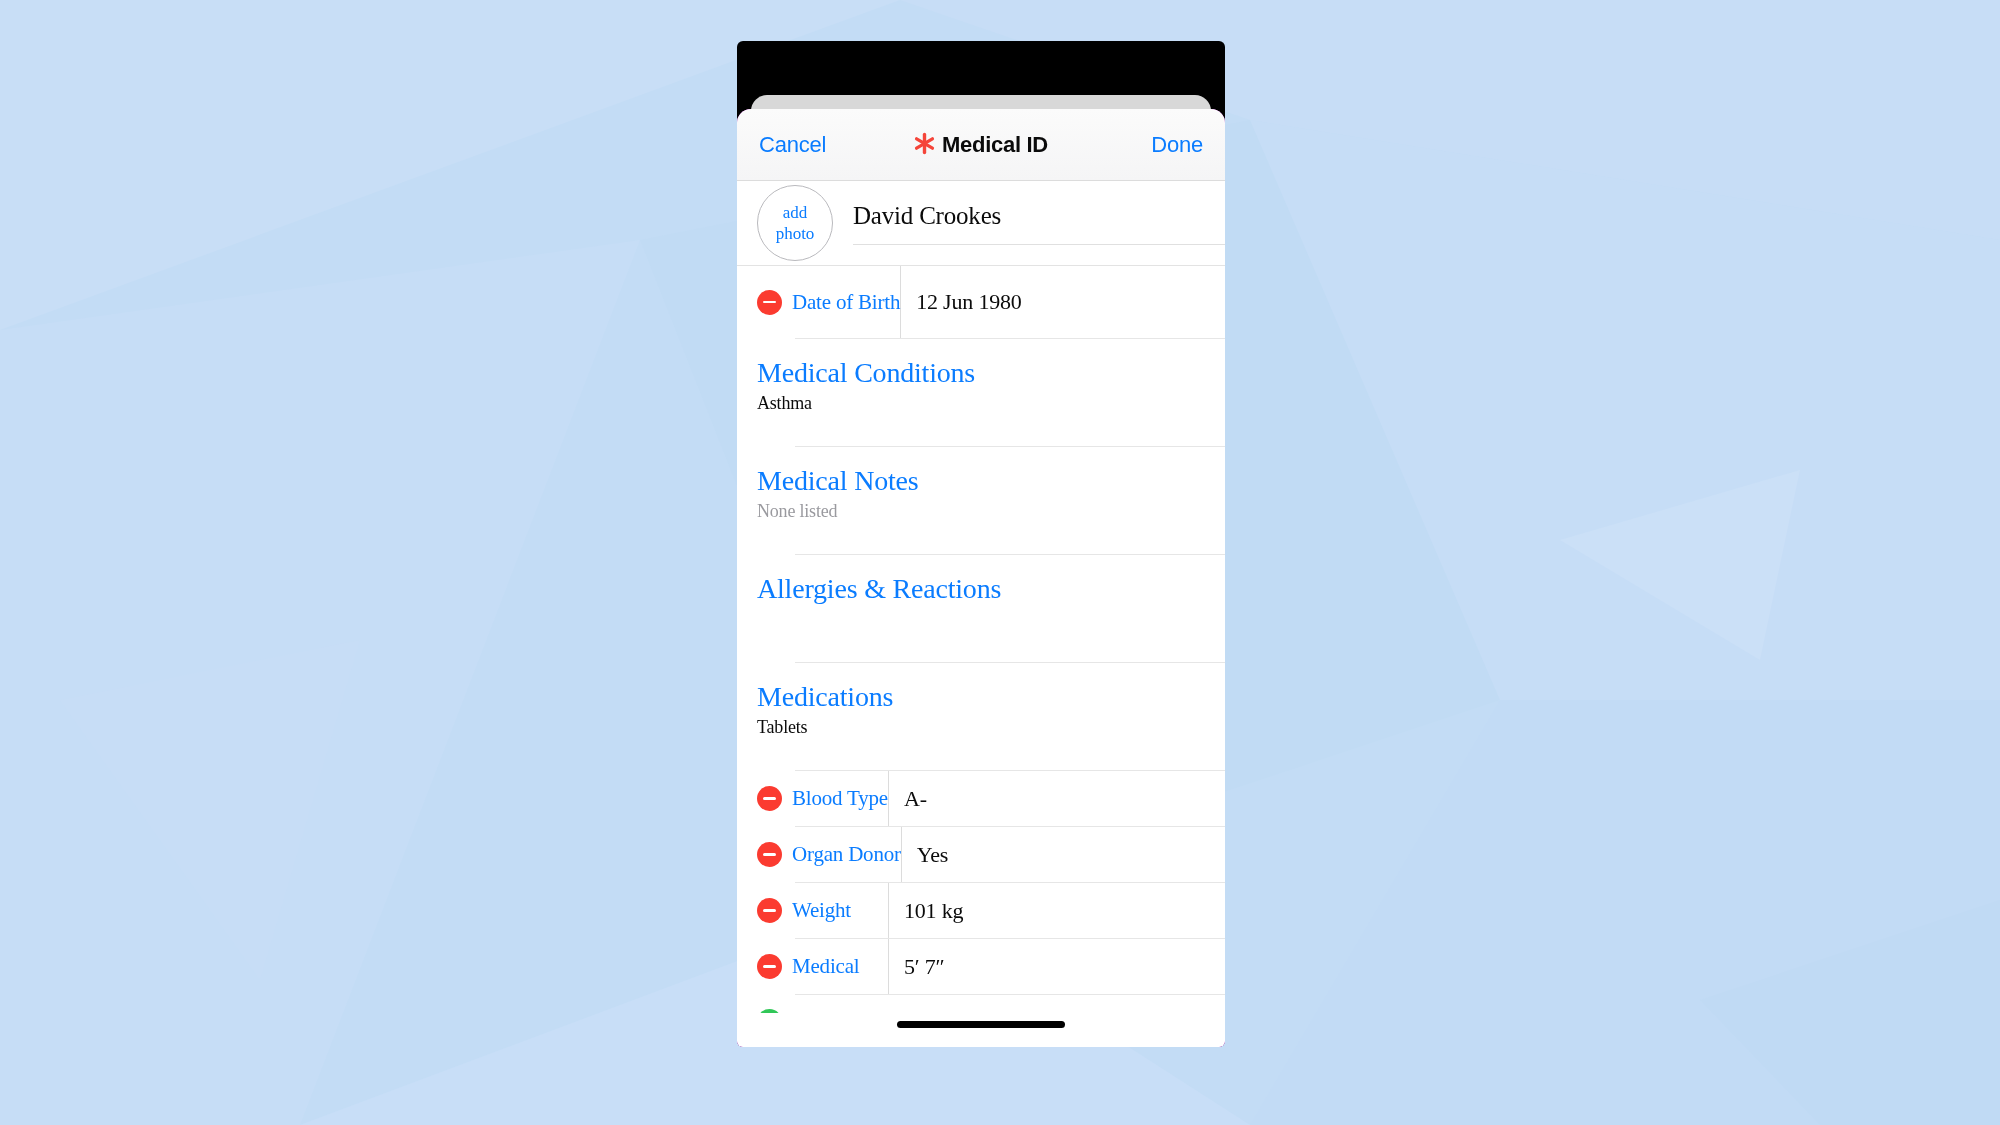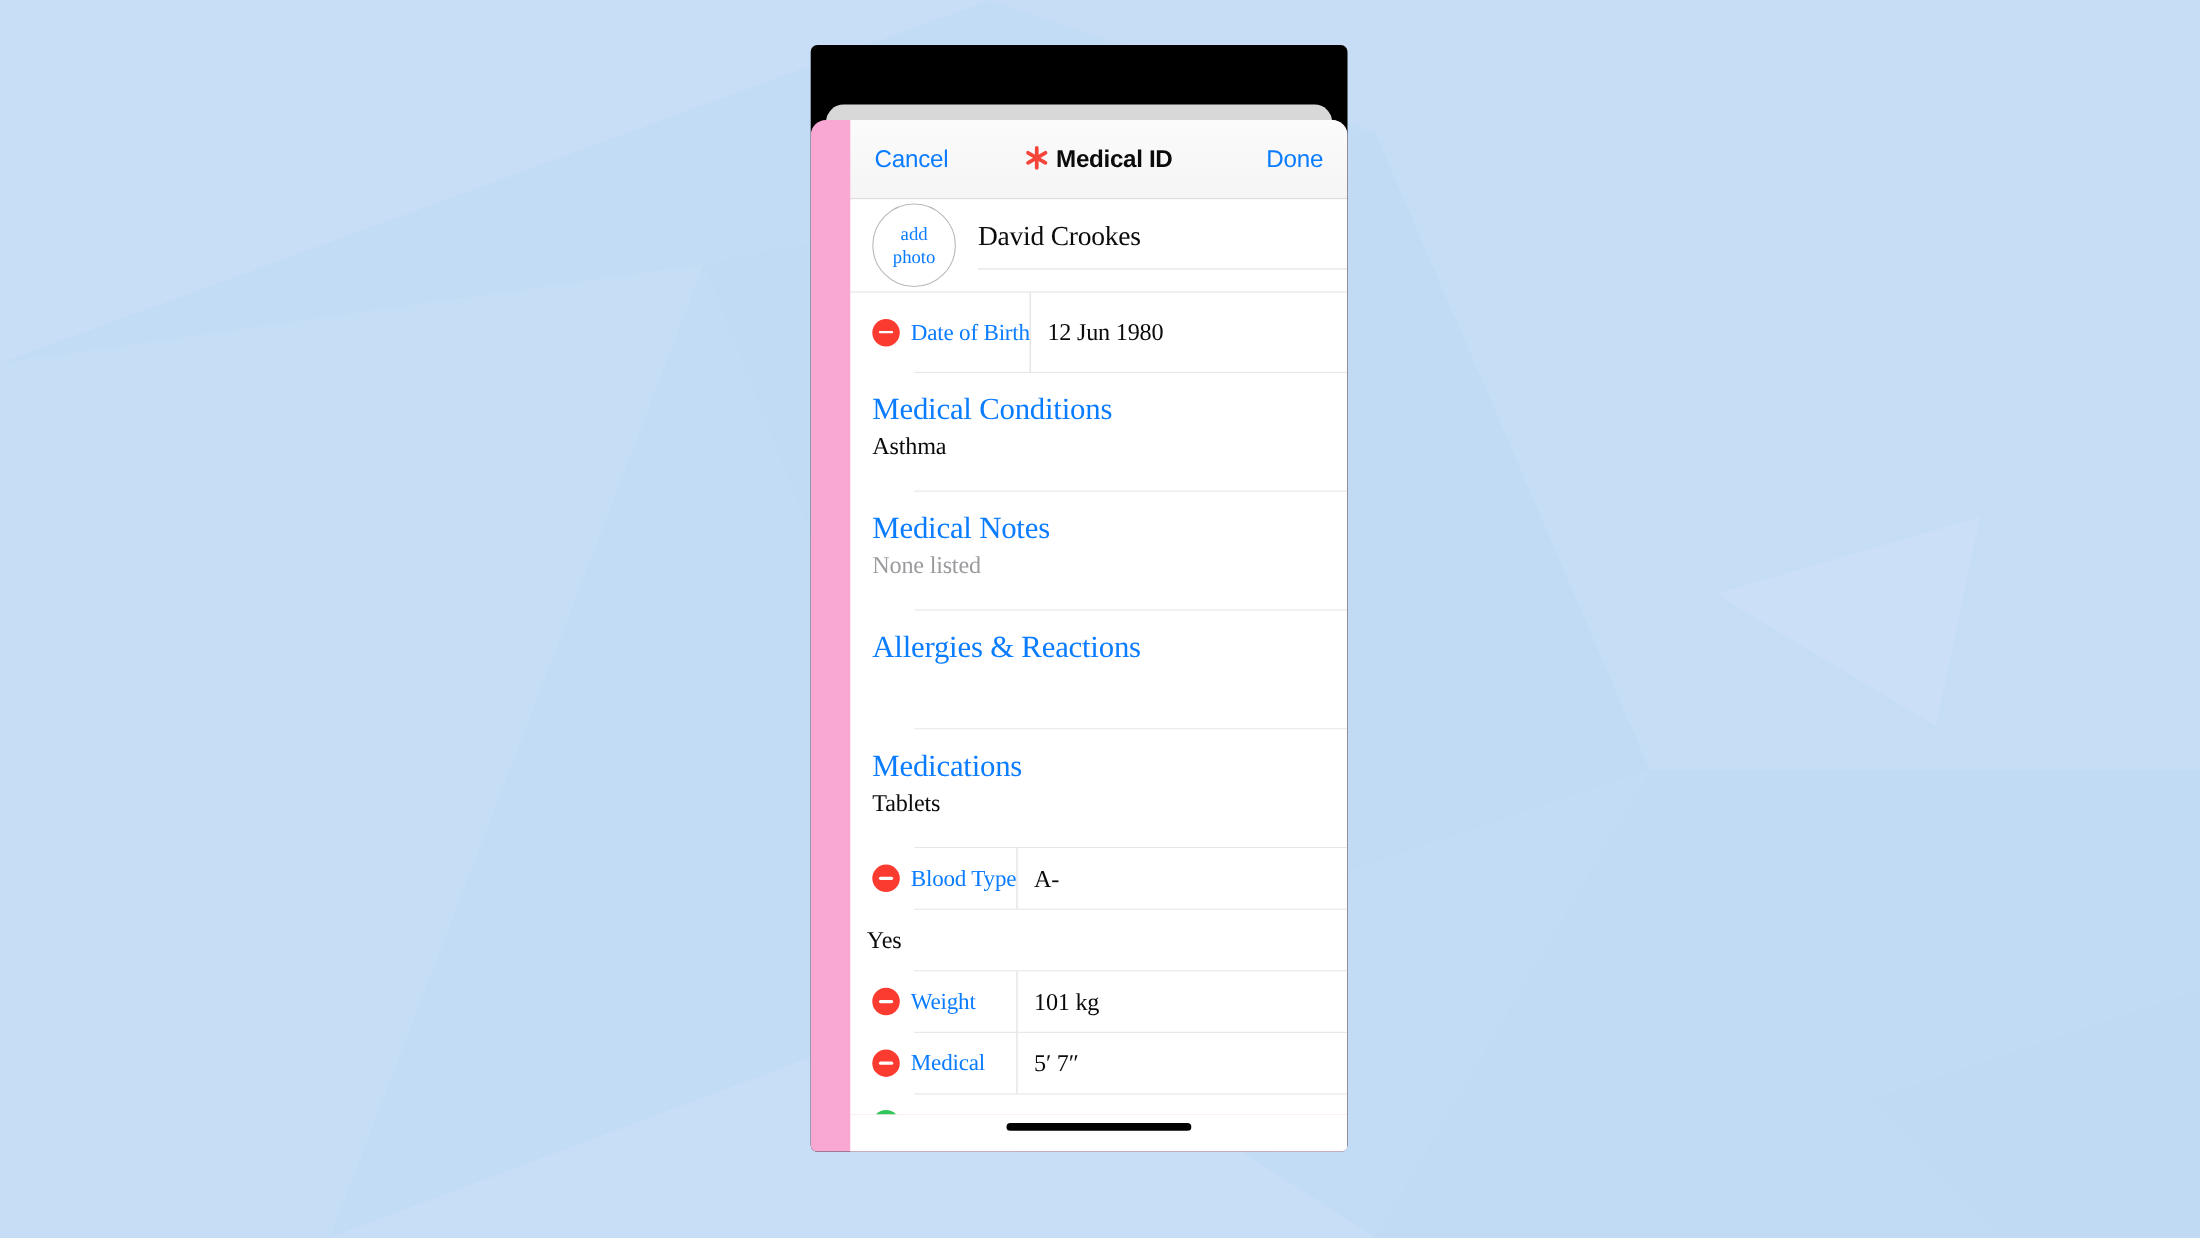--- a/index.html
+++ b/index.html
@@ -28,26 +28,25 @@
     position:absolute;
     left:14px; top:54px;
     width:460px; height:80px;
     background:#d8d8d8;
     border-radius:16px 16px 0 0;
   }
   #sheet-front {
     position:absolute;
     left:0; top:68px;
     width:488px; height:938px;
-    background:#f9a8d4;
+    background:#d946ef;
     border-radius:14px 14px 0 0;
     overflow:hidden;
     display:flex;
     flex-direction:column;
-    padding-left:36px;
   }
 
   
   #navbar {
     flex:0 0 auto;
     height:72px;
     background:linear-gradient(#fbfbfb,#f5f5f6);
     border-bottom:1px solid #dcdcdc;
     display:flex;
     align-items:center;
@@ -183,21 +182,21 @@
     padding:18px 20px 0 20px;
     height:107px;
   }
   .block-label {
     font-size:28px;
     color:#0a7cff;
     letter-spacing:-0.2px;
     margin-bottom:4px;
   }
   .block-value {
-    font-size:22px;
+    font-size:18px;
     color:#0b0b0b;
     letter-spacing:-0.2px;
   }
   .block-value.placeholder { color:#9a9a9f; }
 
   
   #add-lang-row {
     display:flex;
     align-items:center;
     gap:10px;
@@ -326,20 +325,26 @@
             </span>
           <span class="kv-label">Blood Type</span>
         </div>
         <div class="kv-right">
           <span class="kv-value">A-</span>
         </div>
       </div>
       <div class="hr-inset"></div>
 
       <div class="kv-row">
+        <div class="kv-left">
+          <span class="minus-btn">
+              <i></i>
+            </span>
+          <span class="kv-label">Organ Donor</span>
+        </div>
         <div class="kv-right">
           <span class="kv-value">Yes</span>
         </div>
       </div>
       <div class="hr-inset"></div>
 
       <div class="kv-row">
         <div class="kv-left">
           <span class="minus-btn">
               <i></i>

